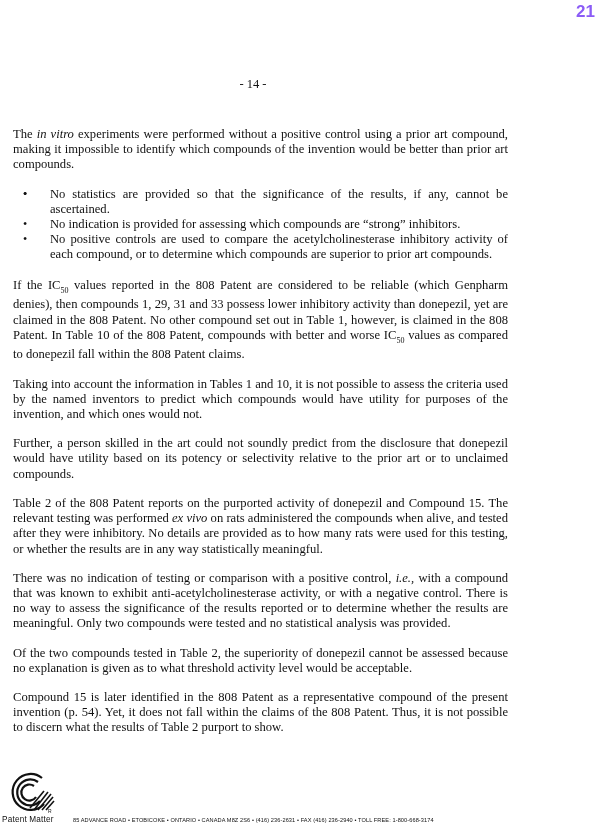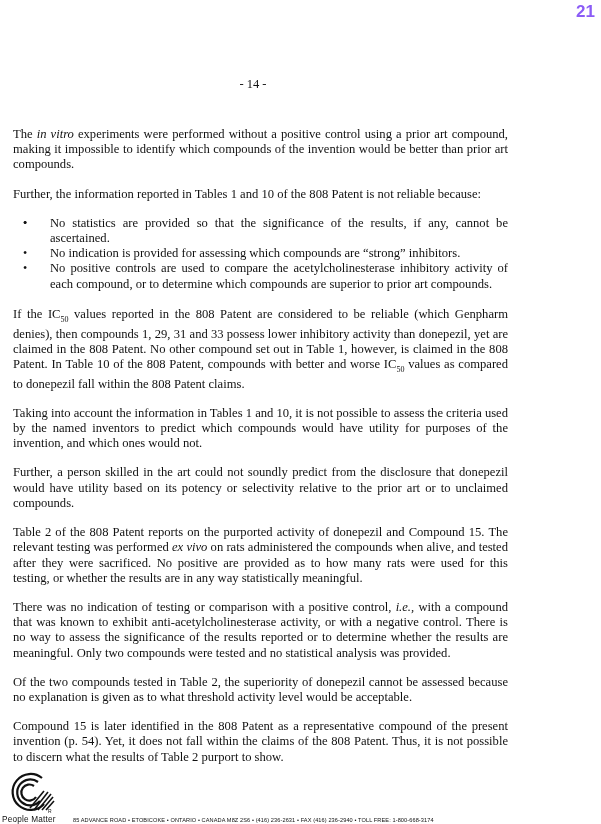--- a/index.html
+++ b/index.html
@@ -47,36 +47,35 @@
 </style>
 </head>
 <body>
 
 <div class="page-number-corner">21</div>
 <div class="page-marker">- 14 -</div>
 
 <div class="content">
   <p><span>The </span><i>in vitro</i><span> experiments were performed without a positive control using a prior art compound, making it impossible to identify which compounds of the invention would be better than prior art compounds.</span></p>
 
-  <p>Further, the information reported in Tables 1 and 10 of the 808 Patent is not reliable because:</p>
 
   <ul>
     <li><span class="bullet">•</span></li>
     <li><span class="bullet">•</span><span>No statistics are provided so that the significance of the results, if any, cannot be ascertained.</span></li>
     <li><span class="bullet">•</span><span>No indication is provided for assessing which compounds are “strong” inhibitors.</span></li>
     <li><span class="bullet">•</span><span>No positive controls are used to compare the acetylcholinesterase inhibitory activity of each compound, or to determine which compounds are superior to prior art compounds.</span></li>
   </ul>
 
   <p><span>If the IC</span><sub style="font-size:8px">50</sub><span> values reported in the 808 Patent are considered to be reliable (which Genpharm denies), then compounds 1, 29, 31 and 33 possess lower inhibitory activity than donepezil, yet are claimed in the 808 Patent.  No other compound set out in Table 1, however, is claimed in the 808 Patent. In Table 10 of the 808 Patent, compounds with better and worse IC</span><sub style="font-size:8px">50</sub><span> values as compared to donepezil fall within the 808 Patent claims.</span></p>
 
   <p>Taking into account the information in Tables 1 and 10, it is not possible to assess the criteria used by the named inventors to predict which compounds would have utility for purposes of the invention, and which ones would not.</p>
 
   <p>Further, a person skilled in the art could not soundly predict from the disclosure that donepezil would have utility based on its potency or selectivity relative to the prior art or to unclaimed compounds.</p>
 
-  <p><span>Table 2 of the 808 Patent reports on the purported activity of donepezil and Compound 15.  The relevant testing was performed </span><i>ex vivo</i><span> on rats administered the compounds when alive, and tested after they were sacrificed.  No positive are provided as to how many rats were used for this testing, or whether the results are in any way statistically meaningful.</span></p>
+  <p><span>Table 2 of the 808 Patent reports on the purported activity of donepezil and Compound 15.  The relevant testing was performed </span><i>ex vivo</i><span> on rats administered the compounds when alive, and tested after they were inhibitory.  No details are provided as to how many rats were used for this testing, or whether the results are in any way statistically meaningful.</span></p>
 
   <p><span>There was no indication of testing or comparison with a positive control, </span><i>i.e.,</i><span> with a compound that was known to exhibit anti-acetylcholinesterase activity, or with a negative control.  There is no way to assess the significance of the results reported or to determine whether the results are meaningful.  Only two compounds were tested and no statistical analysis was provided.</span></p>
 
   <p>Of the two compounds tested in Table 2, the superiority of donepezil cannot be assessed because no explanation is given as to what threshold activity level would be acceptable.</p>
 
   <p>Compound 15 is later identified in the 808 Patent as a representative compound of the present invention (p. 54).  Yet, it does not fall within the claims of the 808 Patent.  Thus, it is not possible to discern what the results of Table 2 purport to show.</p>
 </div>
 
 <div class="footer">
   <div class="logo">
@@ -89,15 +88,15 @@
       <g stroke="#111" stroke-width="1.6">
         <line x1="26" y1="40" x2="40" y2="22"></line>
         <line x1="30" y1="40" x2="43" y2="24"></line>
         <line x1="34" y1="40" x2="45" y2="27"></line>
         <line x1="38" y1="40" x2="46" y2="31"></line>
         <line x1="22" y1="38" x2="36" y2="21"></line>
       </g>
       <text x="40" y="43" font-size="5" font-family="Liberation Sans, sans-serif" fill="#111">R</text>
     </svg>
   </div>
-  <div class="logo-caption">People Matter</div>
+  <div class="logo-caption">Patent Matter</div>
   <div class="address">85 ADVANCE ROAD • ETOBICOKE • ONTARIO • CANADA  M8Z 2S6 • (416) 236-2631 • FAX (416) 236-2940 • TOLL FREE: 1-800-668-3174</div>
 </div>
 
 </body></html>

